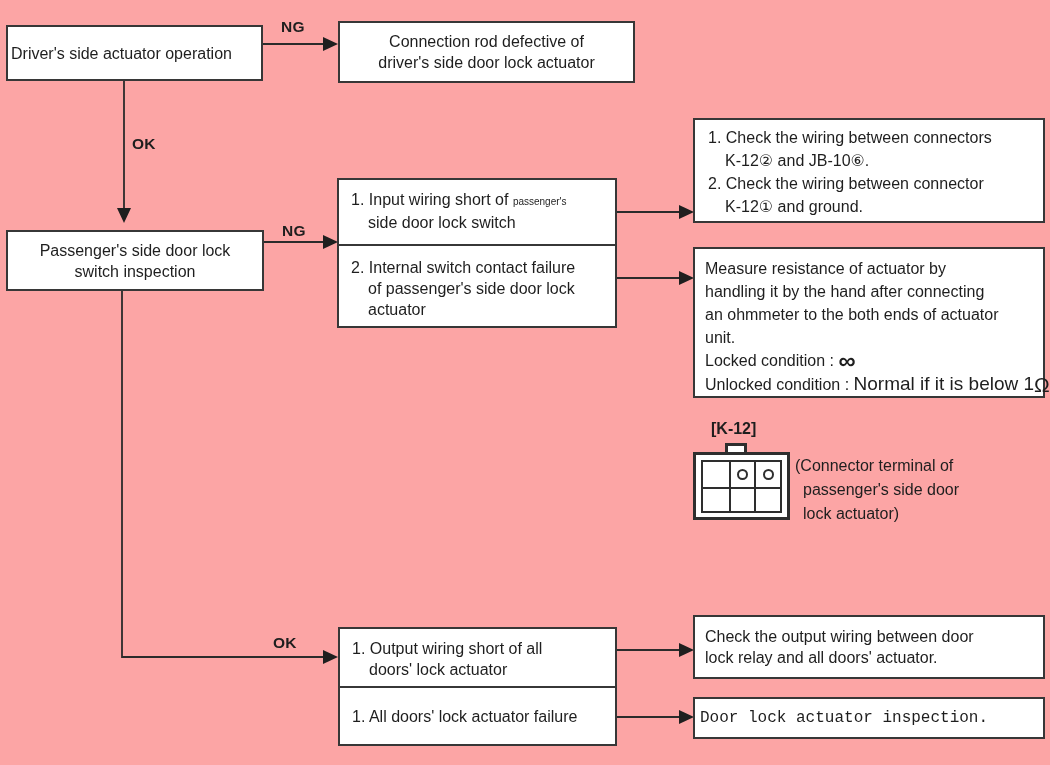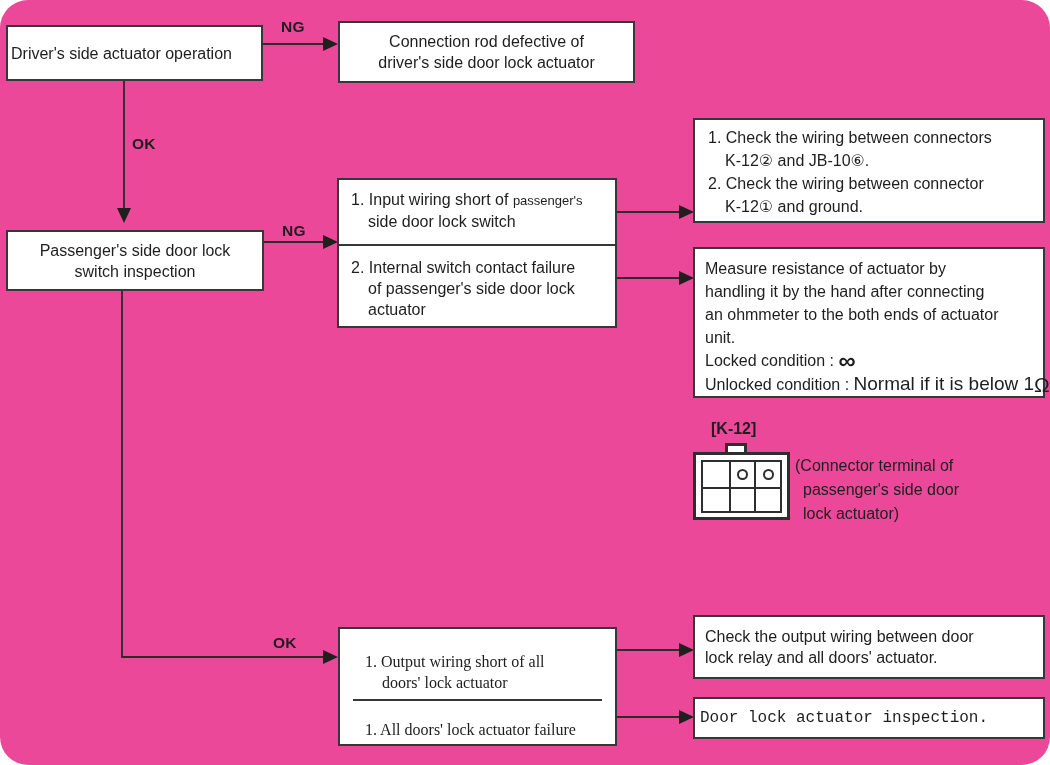--- a/index.html
+++ b/index.html
@@ -1,34 +1,34 @@
 <!DOCTYPE html>
 <html><head>
 <meta charset="utf-8">
 <style>
   html,body{margin:0;padding:0;background:#fff;}
   .stage{
-    position:relative;width:1050px;height:765px;background:#ec4899;
+    position:relative;width:1050px;height:765px;background:#fca5a5;
     font-family:"Liberation Sans","DejaVu Sans",sans-serif;
-    color:#1e1e1e;font-size:16px;overflow:hidden;border-radius:28px;
+    color:#1e1e1e;font-size:16px;overflow:hidden;
   }
   .wires{position:absolute;left:0;top:0;z-index:0;}
   .wires line,.wires polyline{stroke:#2b2b2b;stroke-width:1.8;fill:none;}
   .wires polygon{fill:#1f1f1f;stroke:none;}
   .box{
     position:absolute;box-sizing:border-box;background:#fff;
     border:2px solid #373737;z-index:1;line-height:21px;
   }
   .vcenter{display:flex;flex-direction:column;justify-content:center;}
   .hcenter{align-items:center;text-align:center;margin-top:7px;}
   .lbl{position:absolute;font-weight:bold;font-size:15.5px;z-index:2;letter-spacing:.3px;}
   .cell{box-sizing:border-box;}
   .divided > .cell + .cell{border-top:2px solid #373737;}
   .cont{padding-left:17px;}
-  .smalltxt{font-size:13px;text-align:center;}
+  .smalltxt{font-size:10px;text-align:center;}
   .lines23{line-height:23px;}
   .inf{font-size:24px;font-weight:bold;line-height:10px;vertical-align:-3px;letter-spacing:-1px;}
   .omega{font-size:21px;vertical-align:-2px;}
   .nsmall{font-size:19px;}
   .conn-title{position:absolute;font-weight:bold;z-index:1;}
   .conn-outer{position:absolute;box-sizing:border-box;border:3px solid #2e2e2e;background:#fff;z-index:1;}
   .conn-tab{position:absolute;box-sizing:border-box;border:3px solid #2e2e2e;background:#fff;z-index:1;}
   .conn-grid{
     position:absolute;left:5px;top:5px;width:81px;height:53px;box-sizing:border-box;
     border:2px solid #2e2e2e;display:grid;grid-template-columns:1fr 1fr 1fr;grid-template-rows:1fr 1fr;
@@ -144,21 +144,21 @@
       <div class="ccell"></div>
       <div class="ccell"></div>
     </div>
   </div>
   <div class="caption" style="left:795px;top:454px;">
     <div>(Connector terminal of</div>
     <div class="c2">passenger's side door</div>
     <div class="c2">lock actuator)</div>
   </div>
 
-  <div class="box divided" style="left:338px;top:627px;width:279px;height:119px;padding:13px;font-family:Liberation Serif, serif;">
+  <div class="box divided" style="left:338px;top:627px;width:279px;height:119px;padding:0;">
     <div class="cell" style="height:57px;padding:9px 2px 0 12px;">
       <div>1. Output wiring short of all</div>
       <div class="cont">doors' lock actuator</div>
     </div>
     <div class="cell vcenter" style="height:58px;padding-left:12px;">
       <div>1. All doors' lock actuator failure</div>
     </div>
   </div>
 
   <div class="box vcenter" style="left:693px;top:615px;width:352px;height:64px;padding-left:10px;">

